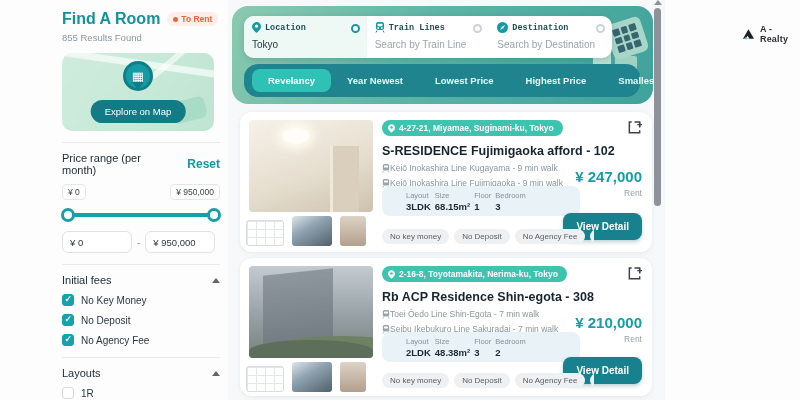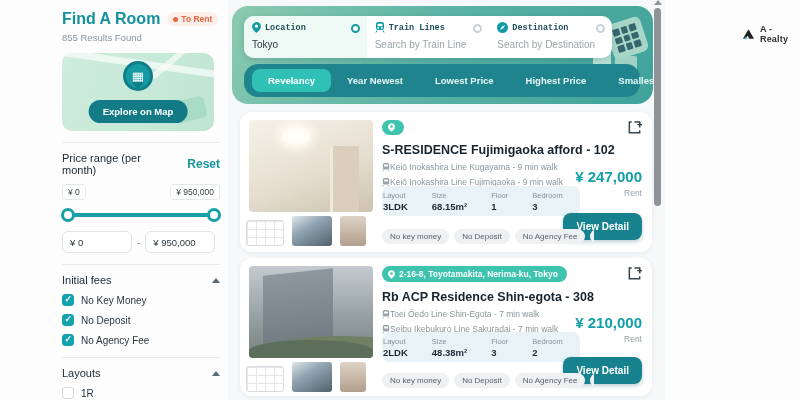--- a/index.html
+++ b/index.html
@@ -21,21 +21,21 @@
   .rent-dot { width:5px; height:5px; border-radius:50%; background:#e4673d; }
   .sb-results { font-size:9.5px; color:#8b969e; margin-top:4px; }
 
   .map-card { position:relative; margin-top:10px; width:152px; height:78px; border-radius:10px; overflow:hidden;
     background:linear-gradient(115deg,#cfecdc 0%,#c7e9d8 55%,#bfe4d2 100%); }
   .map-road1 { position:absolute; left:-10px; top:8px; width:190px; height:7px; background:rgba(255,255,255,.65); transform:rotate(8deg); }
   .map-road2 { position:absolute; right:-18px; top:-8px; width:90px; height:6px; background:rgba(255,255,255,.6); transform:rotate(-40deg); }
   .map-blob { position:absolute; right:8px; bottom:10px; width:34px; height:22px; background:#a9dcc6; border-radius:6px; transform:rotate(-14deg); }
   .map-pin { position:absolute; left:50%; top:8px; transform:translateX(-50%); width:30px; height:30px; background:#169aa4; border-radius:50%; border:3px solid #0e7f88; color:#fff; display:flex; align-items:center; justify-content:center; font-size:13px; }
   .map-pin::after { content:""; position:absolute; left:50%; bottom:-8px; transform:translateX(-50%); border:6px solid transparent; border-top:8px solid #0e7f88; }
-  .map-btn { position:absolute; left:50%; bottom:8px; transform:translateX(-50%); background:#137b86; color:#fff; font-size:9.5px; font-weight:bold; padding:6px 14px; border-radius:14px; white-space:nowrap; border:none; }
+  .map-btn { position:absolute; left:50%; bottom:8px; transform:translateX(-50%); background:#137b86; color:#fff; font-size:9.5px; font-weight:normal; padding:6px 14px; border-radius:14px; white-space:nowrap; border:none; }
 
   .sb-divider { height:1px; background:#e7eaed; margin:11px 0 9px; }
 
   .sb-sec-head { display:flex; justify-content:space-between; align-items:center; }
   .sb-sec-title { font-size:11px; font-weight:normal; color:#222f38; }
   .reset-link { font-size:12px; font-weight:bold; color:#1797a2; cursor:pointer;margin-left:16px; }
   .caret-up { width:0; height:0; border-left:4px solid transparent; border-right:4px solid transparent; border-bottom:5px solid #5c676e; }
 
   .range-chips { position:relative; height:18px; margin-top:8px; }
   .range-chip { position:absolute; top:0; background:#fff; border:1px solid #e3e7ea; border-radius:4px; font-size:8.5px; color:#39444c; padding:2px 5px; }
@@ -98,21 +98,21 @@
     background-image:linear-gradient(#e3e7ea 1px,transparent 1px),linear-gradient(90deg,#e3e7ea 1px,transparent 1px); background-size:9px 8px; }
   .thumb.ext { width:40px; height:30px; background:linear-gradient(150deg,#dfe6ea 0%,#8fa3b0 40%,#50616c 100%); }
   .thumb.int { width:26px; height:30px; background:linear-gradient(180deg,#ddd3c6 0%,#b39f8d 100%); }
 
   .card-body { position:absolute; left:142px; top:8px; right:10px; bottom:8px; }
   .addr-row { display:flex; align-items:flex-start; justify-content:space-between; }
   .addr-pill { background:#3ec3ae; color:#fff; font-size:8.5px; font-weight:bold; border-radius:10px; padding:3px 9px 3px 6px; display:flex; align-items:center; gap:4px; white-space:nowrap; }
   .card-title { font-size:12.5px; font-weight:bold; color:#17242e; margin-top:8px; }
   .train-line { display:flex; align-items:center; gap:0; font-size:8.5px; color:#8b969c; margin-top:5px; }
 
-  .specs-box { position:absolute; left:0; top:66px; width:198px; height:30px; background:#e9f2f7; border-radius:8px; display:flex; align-items:center; padding:0 1px; gap:24px; }
+  .specs-box { position:absolute; left:0; top:66px; width:198px; height:30px; background:#e9f2f7; border-radius:8px; display:flex; align-items:center; padding:0 24px; gap:4px; }
   .spec .spec-label { font-size:7.5px; color:#84919a; }
   .spec .spec-value { font-size:9.5px; font-weight:bold; color:#1d2a33; margin-top:1px; }
 
   .tags-row { position:absolute; left:0; bottom:0; width:212px; display:flex; gap:5px; overflow:hidden; white-space:nowrap; }
   .tag { background:#eef0f2; color:#555e66; font-size:8px; padding:3px 8px; border-radius:9px; flex:0 0 auto; }
 
   .price-col { position:absolute; right:0; top:48px; text-align:right; }
   .price { font-size:15px; font-weight:bold; color:#12a0a8; white-space:nowrap; }
   .price-sub { font-size:8.5px; color:#98a2a9; margin-top:3px; }
   .view-btn { position:absolute; right:0; bottom:4px; background:#17828d; color:#fff; font-size:10px; font-weight:bold; border:none; border-radius:8px; padding:8px 13px; box-shadow:0 2px 4px rgba(20,100,110,.3); cursor:pointer; }
@@ -292,20 +292,21 @@
     <div class="thumb ext"></div>
     <div class="thumb int"></div>
   </div>
   <div class="card-body">
     <div class="addr-row">
       <span class="addr-pill">
         <svg width="7" height="9" viewBox="0 0 10 12">
           <path d="M5 0 C2.2 0 0 2.2 0 5 C0 8.5 5 12 5 12 C5 12 10 8.5 10 5 C10 2.2 7.8 0 5 0 Z" fill="#fff"></path>
           <circle cx="5" cy="4.6" r="1.8" fill="#3ec3ae"></circle>
         </svg>
+        <span>4-27-21, Miyamae, Suginami-ku, Tokyo</span>
       </span>
       <span class="compare-btn">
         <svg width="15" height="15" viewBox="0 0 16 16">
           <path d="M5 2 H2.5 V13.5 H13.5 V11" fill="none" stroke="#39444c" stroke-width="1.6"></path>
           <path d="M8 2 H13.5 V8" fill="none" stroke="#39444c" stroke-width="1.6"></path>
           <path d="M11 5 H16 M13.5 2.5 V7.5" stroke="#39444c" stroke-width="1.4"></path>
         </svg>
       </span>
     </div>
     <div class="card-title">S-RESIDENCE Fujimigaoka afford - 102</div>

